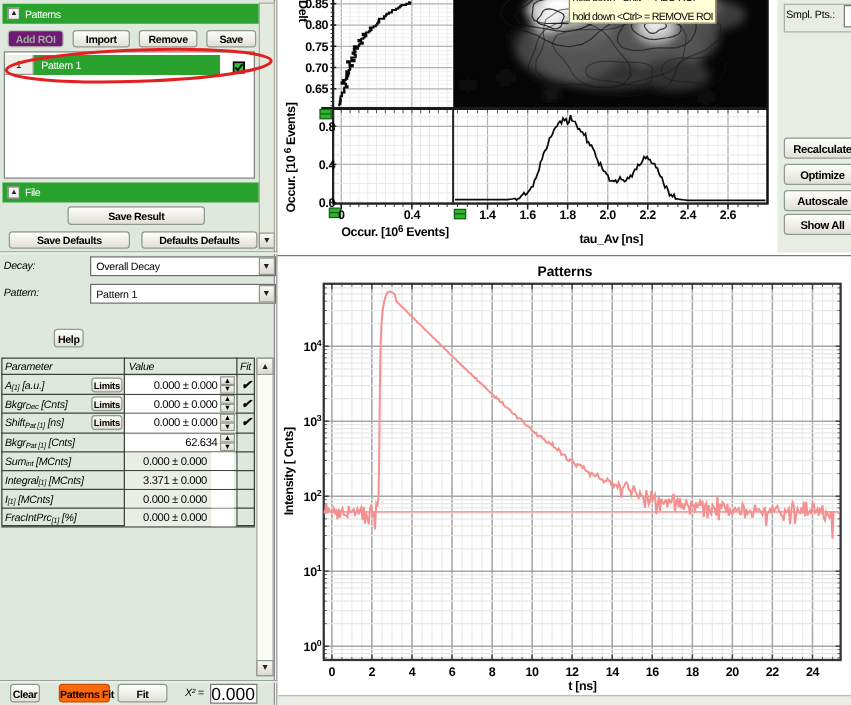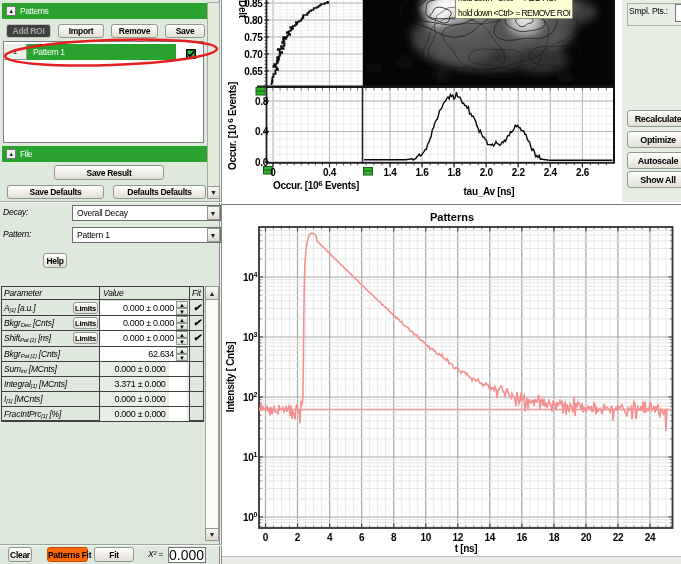--- a/index.html
+++ b/index.html
@@ -1,19 +1,19 @@
 <!DOCTYPE html>
 <html><head><meta charset="utf-8"><style>
 * { margin:0; padding:0; box-sizing:border-box; }
 html,body { width:681px; height:564px; overflow:hidden; background:#ffffff;
   font-family:"Liberation Sans", sans-serif; position:relative; }
 .ab { position:absolute; }
 .btn { position:absolute; background:linear-gradient(#fefefc,#e2dfd5); border:1px solid #8f9a8f;
   border-radius:3px; font-size:8.5px; letter-spacing:-0.3px; font-weight:bold; color:#000; text-align:center; white-space:nowrap; }
-.btn.dis { color:#a0a8a0; background:#404040; border-color:#bcc3b8; }
+.btn.dis { color:#a0a8a0; background:#701a75; border-color:#bcc3b8; }
 .ghdr { position:absolute; background:#29a32d; color:#fff; font-size:8.5px; letter-spacing:-0.4px; white-space:nowrap; }
 .colbtn { position:absolute; left:4px; top:3px; width:10px; height:10px; background:#f2f2ee;
   border:1px solid #777; font-size:6px; line-height:8px; text-align:center; color:#222; }
 .sbbtn { position:absolute; background:linear-gradient(#f8f8f6,#dcdad0); border:1px solid #8f9a8f;
   font-size:7px; color:#222; text-align:center; }
 .cell { position:absolute; font-size:8.5px; letter-spacing:-0.2px; color:#000; white-space:nowrap;font-style:italic; }
 .val { position:absolute; font-size:9px; letter-spacing:-0.3px; color:#000; white-space:nowrap; }
 sub { font-size:6px; vertical-align:-1px; letter-spacing:-0.2px; }
 </style></head>
 <body>
@@ -48,21 +48,21 @@
 
 <div class="ab" style="left:0;top:201px;width:222px;height:1px;background:#9aa49a;"></div>
 <div class="ab" style="left:0;top:202px;width:222px;height:1px;background:#f4f7f2;"></div>
 
 <div class="cell" style="left:3px;top:207px;">Decay:</div>
 <div class="ab" style="left:72px;top:204.5px;width:149px;height:16px;background:#fff;border:1px solid #6f6f6f;font-size:8.5px;letter-spacing:-0.2px;line-height:14px;padding-left:4px;">Overall Decay</div>
 <div class="sbbtn" style="left:206.5px;top:205.5px;width:13px;height:14px;line-height:13px;">▼</div>
 <div class="cell" style="left:3px;top:229px;">Pattern:</div>
 <div class="ab" style="left:72px;top:226.5px;width:149px;height:16px;background:#fff;border:1px solid #6f6f6f;font-size:8.5px;letter-spacing:-0.2px;line-height:14px;padding-left:4px;">Pattern 1</div>
 <div class="sbbtn" style="left:206.5px;top:227.5px;width:13px;height:14px;line-height:13px;">▼</div>
-<div class="btn" style="left:43px;top:253px;width:24px;height:15px;line-height:14px;">Help</div>
+<div class="btn" style="left:43px;top:263px;width:24px;height:15px;line-height:14px;">Help</div>
 
 <div class="ab" style="left:1px;top:286px;width:203px;height:135px;border:1px solid #404040;background:#dfe8dc;"></div>
 <div class="cell" style="left:1px;top:286px;width:203px;height:14px;border-bottom:1px solid #404040;"></div>
 <div class="cell" style="left:4px;top:288px;">Parameter</div>
 <div class="cell" style="left:103px;top:288px;">Value</div>
 <div class="cell" style="left:192px;top:288px;">Fit</div>
 <div class="ab" style="left:99px;top:286px;width:1px;height:135px;background:#404040;"></div>
 <div class="ab" style="left:189px;top:286px;width:1px;height:135px;background:#404040;"></div>
 <div class="ab" style="left:1px;top:315px;width:203px;height:1px;background:#404040;"></div>
 <div class="cell" style="left:4px;top:303px;">A<sub>[1]</sub> [a.u.]</div>

